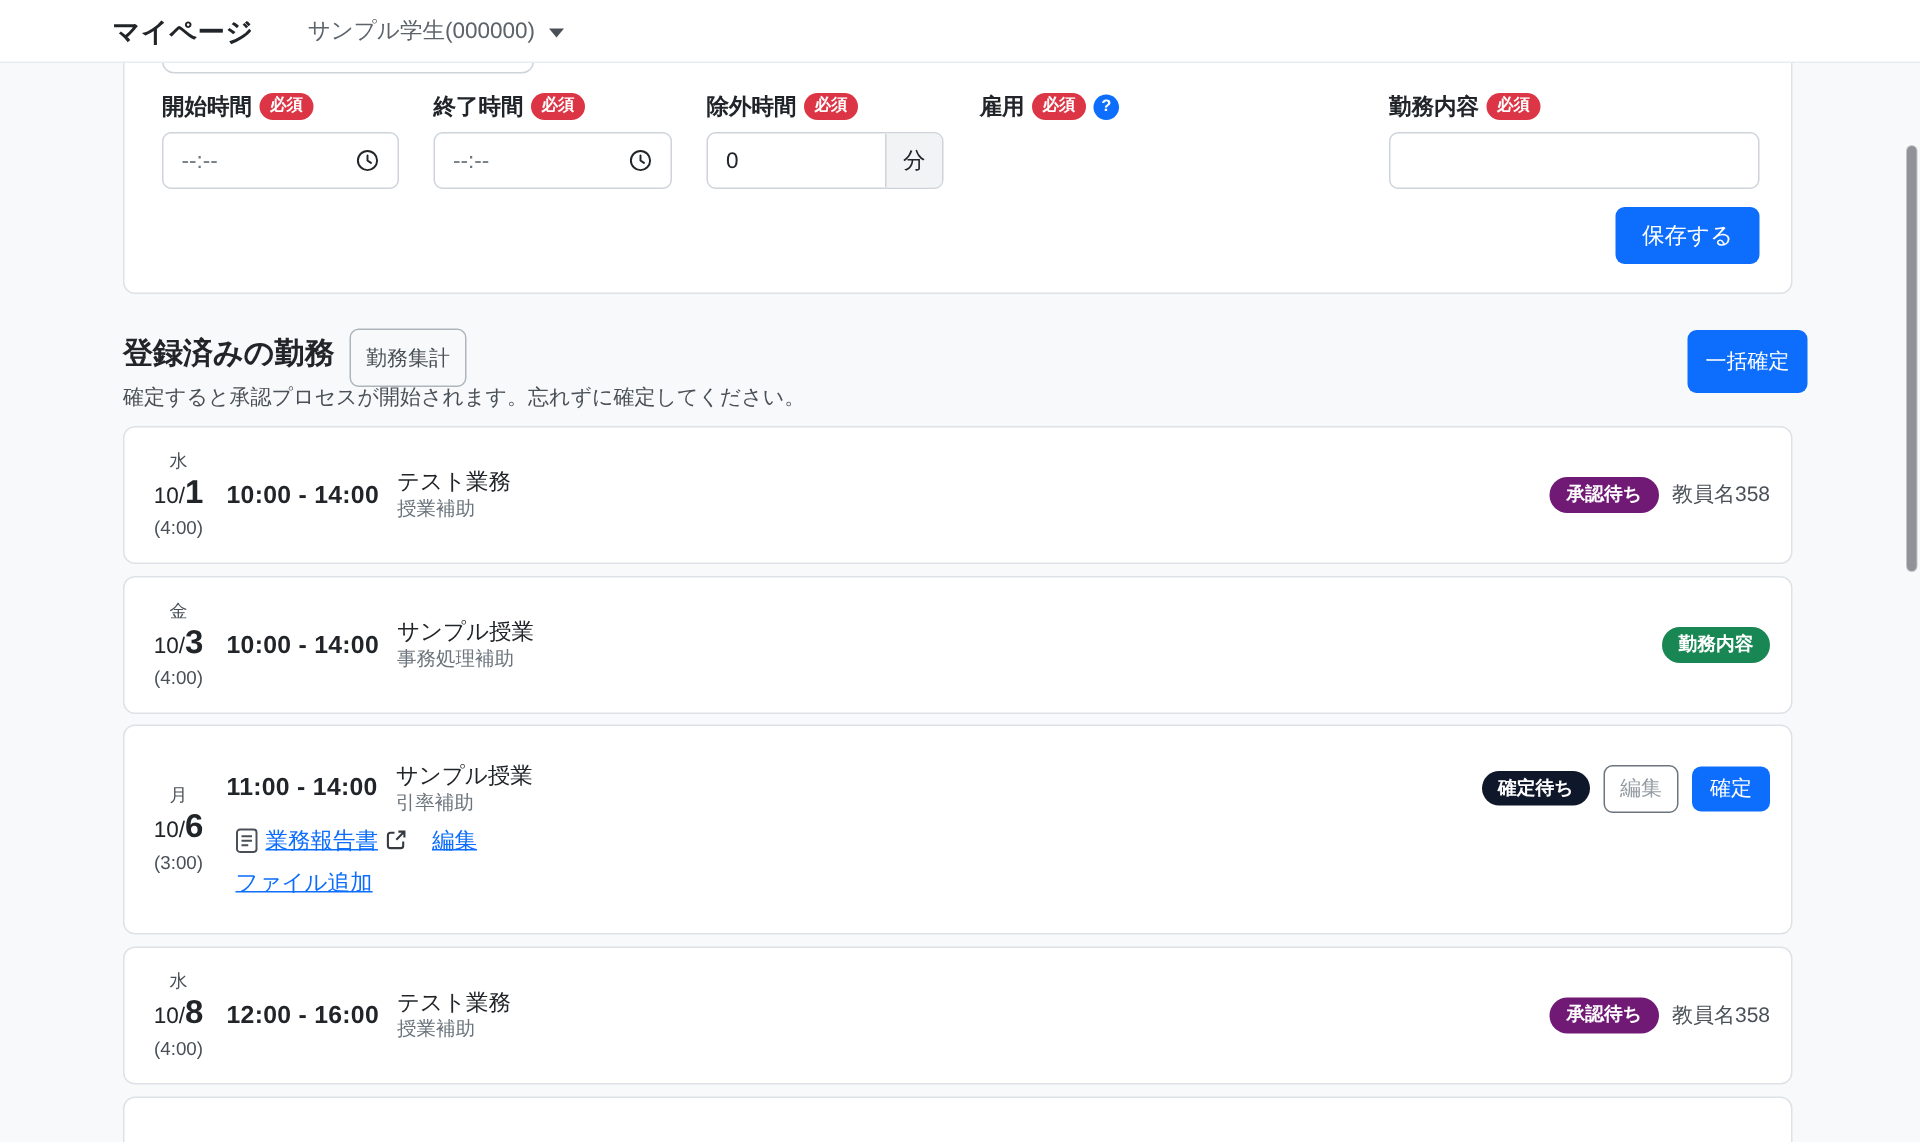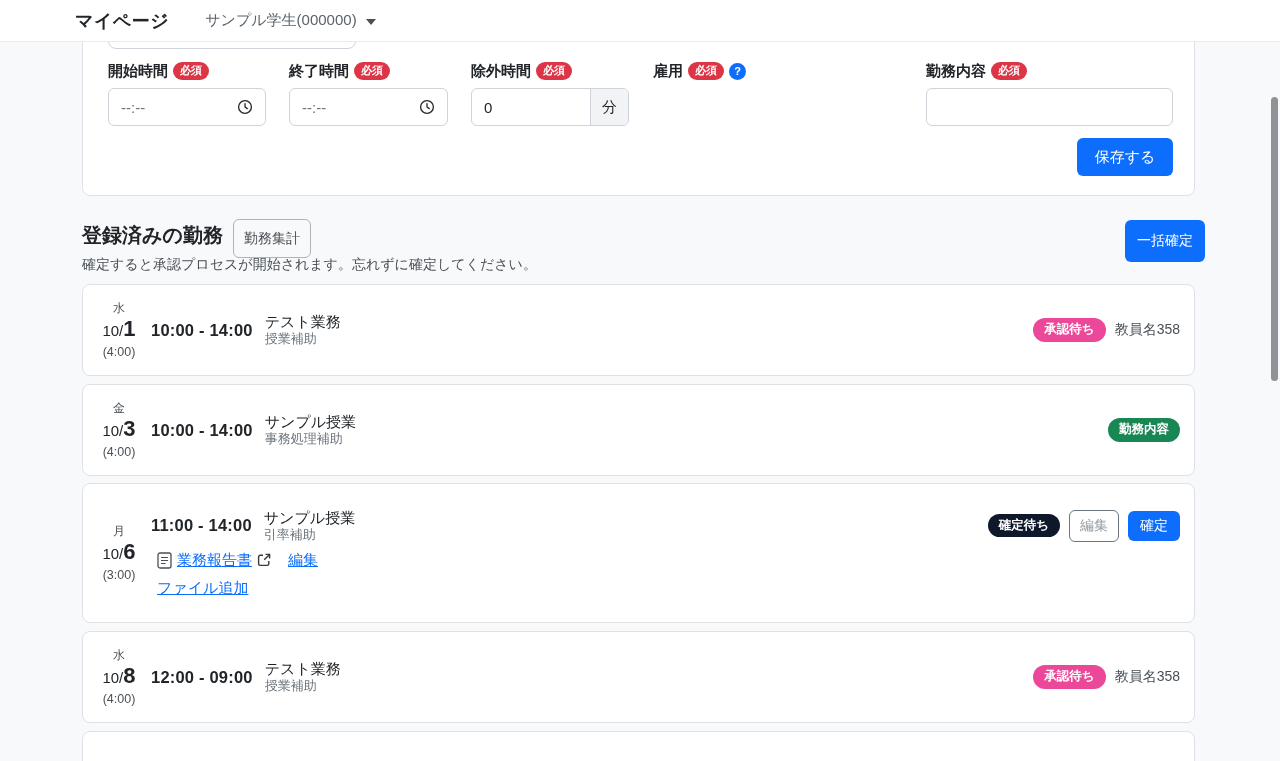--- a/index.html
+++ b/index.html
@@ -54,21 +54,21 @@
   .daynum { font-size:22px; font-weight:bold; }
   .dur { font-size:12.5px; color:#495057; line-height:16px; }
   .row-main { flex:1; display:flex; flex-direction:column; justify-content:center; }
   .line1 { display:flex; align-items:center; width:100%; }
   .rtime { margin-left:12px; font-size:16.5px; font-weight:bold; white-space:nowrap; letter-spacing:.2px; }
   .titleblock { margin-left:12px; }
   .rtitle { font-size:15px; line-height:17px; }
   .rsub { font-size:13px; line-height:17px; color:#6c757d; }
   .actions { margin-left:auto; display:flex; align-items:center; gap:9px; }
   .pill { color:#fff; font-size:12.5px; font-weight:bold; line-height:1; padding:5px 11px 6px; border-radius:12px; white-space:nowrap; }
-  .pill-warning { background:#ec4899; }
+  .pill-warning { background:#701a75; }
   .pill-success { background:#198754; }
   .pill-danger  { background:#0f172a; }
   .teacher { font-size:14px; color:#495057; white-space:nowrap; }
   .btn-outline { background:#fff; border:1px solid #6c757d; color:#959ca3; font-size:14px; padding:6px 10px; border-radius:6px; }
   .btn-confirm { font-size:14px; padding:6px 12px; }
   .links-line { display:flex; align-items:center; margin:8px 0 0 18px; gap:5px; }
   .file-line { margin:9px 0 0 18px; }
   a.blue-link { color:#0d6efd; font-size:15px; text-decoration:underline; cursor:pointer; white-space:nowrap; }
   .edit-link { margin-left:12px; }
   .icon-svg { display:block; }
@@ -227,21 +227,21 @@
 </div>
 
 <div class="row-card" style="top:631px;height:92px">
   <div class="date-block">
     <div class="dow">水</div>
     <div class="dateline"><span class="mon">10/</span><span class="daynum">8</span></div>
     <div class="dur">(4:00)</div>
   </div>
   <div class="row-main">
     <div class="line1">
-      <div class="rtime">12:00 - 09:00</div>
+      <div class="rtime">12:00 - 16:00</div>
       <div class="titleblock">
         <div class="rtitle">テスト業務</div>
         <div class="rsub">授業補助</div>
       </div>
       <div class="actions">
         <span class="pill pill-warning">承認待ち</span>
         <span class="teacher">教員名358</span>
       </div>
     </div>
   </div>

